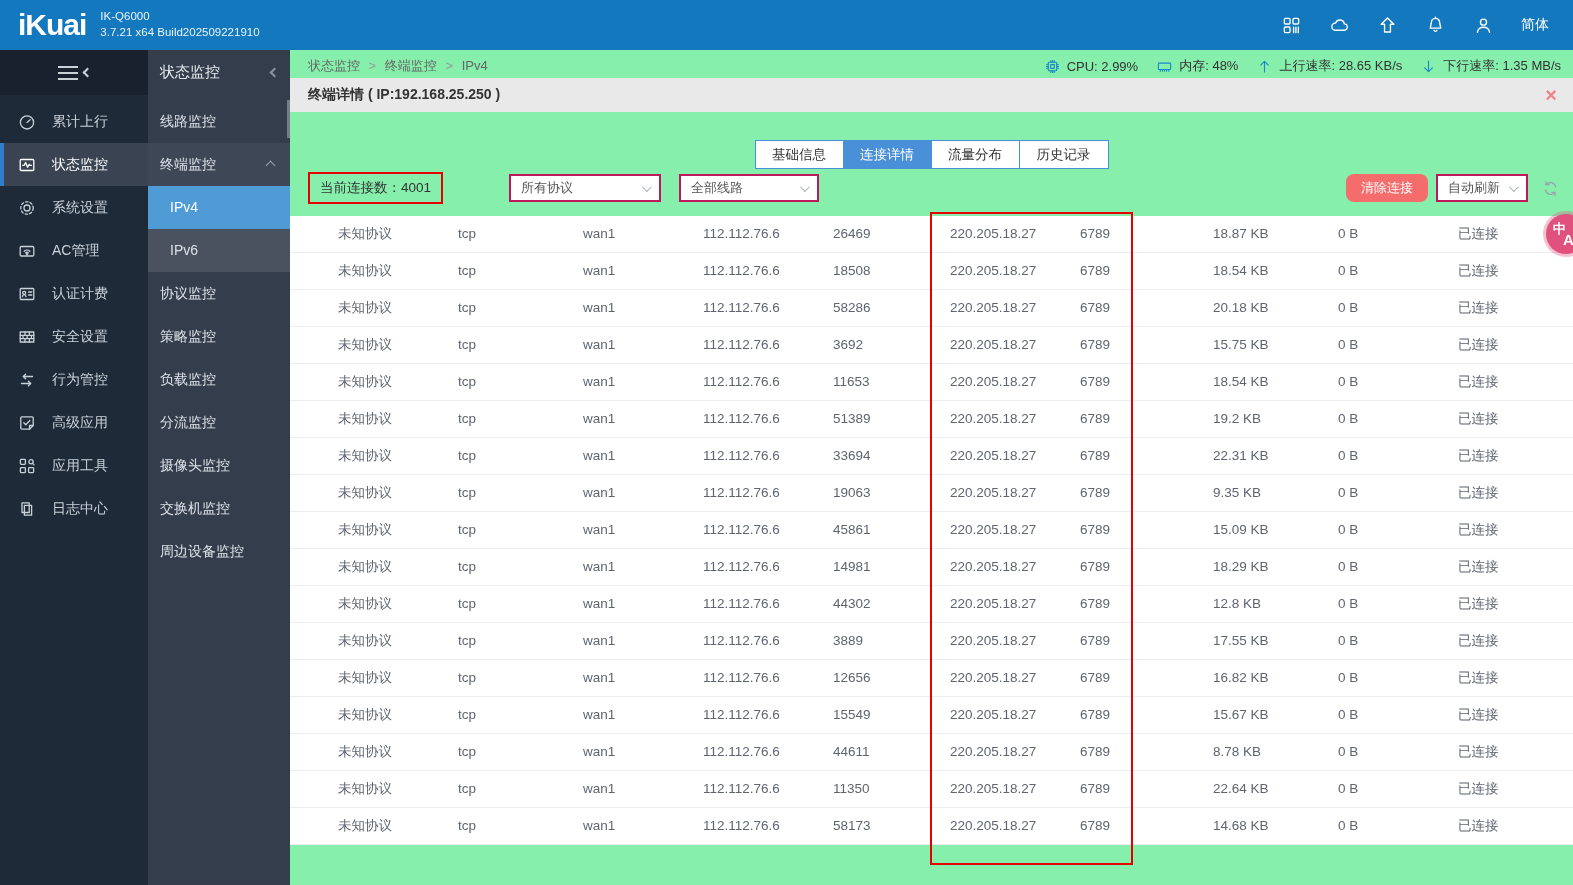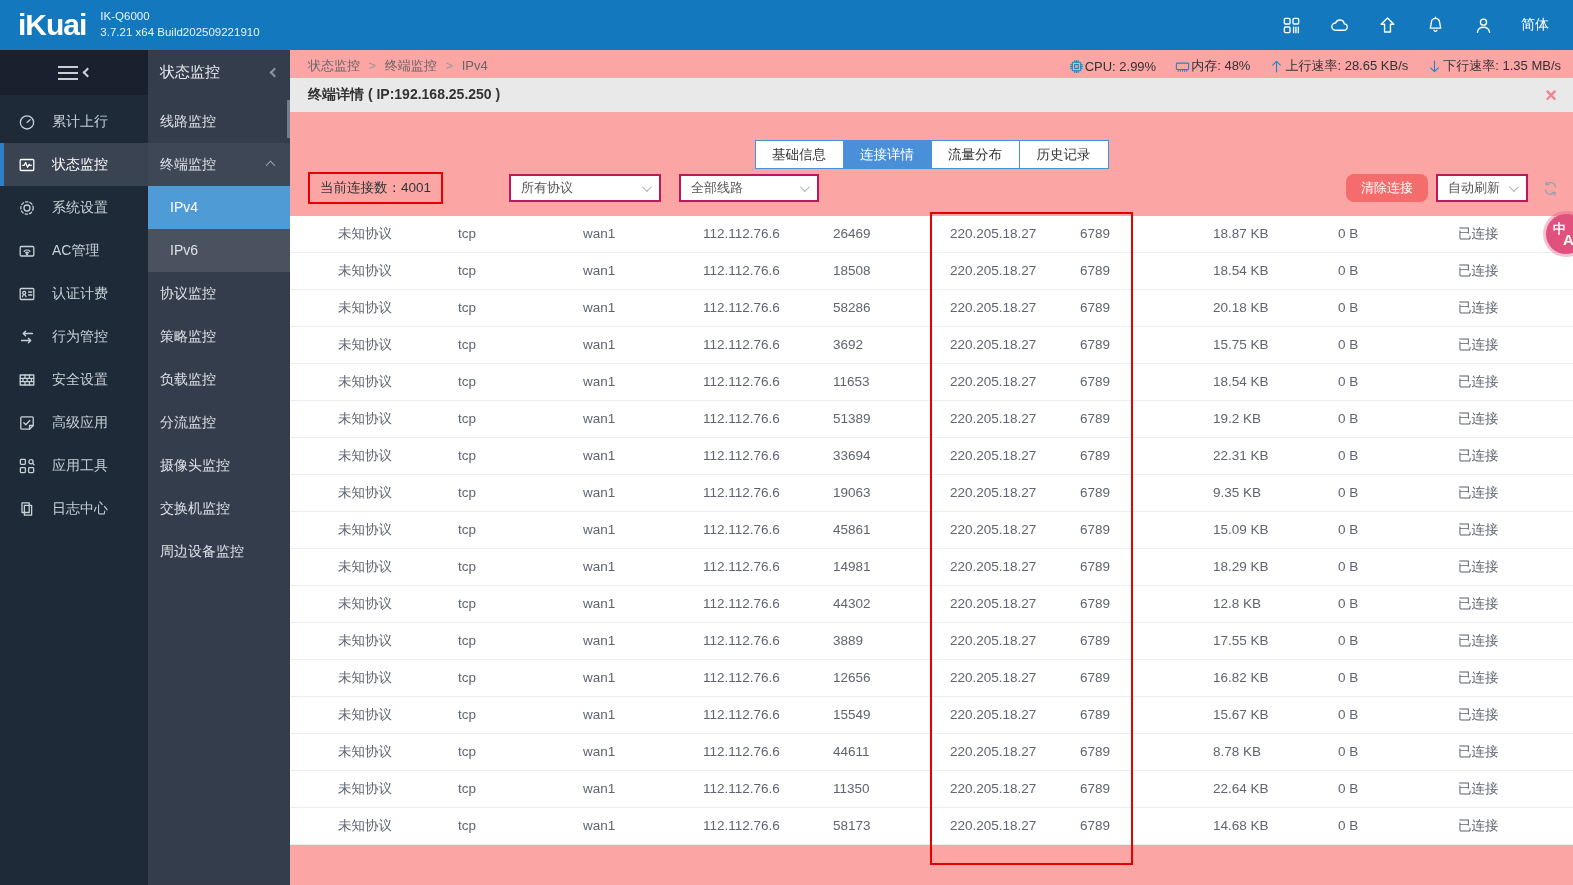--- a/index.html
+++ b/index.html
@@ -40,26 +40,26 @@
   .r2list { margin-top:5px; }
   .r2item { height:43px; line-height:43px; padding-left:12px; font-size:14px; color:#DCE1E7; position:relative; cursor:pointer; }
   .r2item.expanded { background:#3E4755; }
   .r2item.child { background:#4A5260; padding-left:22px; }
   .r2item.active { background:#4F9BD5; color:#fff; }
   .chevU { display:none; position:absolute; right:16px; top:19px; width:7px; height:7px; border-left:1.5px solid #9AA2AD; border-top:1.5px solid #9AA2AD; transform:rotate(45deg); }
   .r2item.expanded .chevU { display:block; }
   .r2scroll { position:absolute; right:0; top:50px; width:3px; height:38px; background:rgba(170,178,188,.55); }
 
   
-  .content { flex:1; background:#fca5a5; position:relative; }
+  .content { flex:1; background:#86efac; position:relative; }
   .crumb-row { height:28px; display:flex; align-items:center; padding:4px 12px 0 18px; font-size:13px; color:#666; }
   .crumb { cursor:pointer; }
   .crumb:not(:last-child)::after { content:" > "; color:#999; margin:0 5px; }
   .stats { margin-left:auto; display:flex; align-items:center; gap:18px; color:#333; font-size:13px; }
-  .stat { display:flex; align-items:center; }
+  .stat { display:flex; align-items:center; gap:6px; }
   .sico { width:17px; height:17px; display:inline-flex; color:#1A87C9; }
   .sico svg { width:100%; height:100%; }
 
   .panel-head { height:34px; background:#E9E9E9; display:flex; align-items:center; padding:0 16px 0 18px; }
   .panel-title { font-size:14px; font-weight:bold; color:#333; }
   .close { margin-left:auto; color:#F0818D; font-size:20px; font-weight:bold; line-height:1; cursor:pointer; }
 
   .tabs { display:flex; width:max-content; margin:28px auto 0; border:1px solid #4A90D9; }
   .tab { width:88px; height:27px; line-height:26px; text-align:center; font-size:13.5px; color:#333; background:#fff; border:none; border-right:1px solid #4A90D9; cursor:pointer; font-family:inherit; padding:0; }
   .tab:last-child { border-right:none; }
@@ -194,33 +194,33 @@
                 <rect x="3.2" y="4.5" width="13.6" height="11" rx="1"></rect>
                 <circle cx="7.2" cy="8.8" r="1.5"></circle>
                 <path d="M5.4 12.6c.3-1.3 1-1.9 1.8-1.9s1.5.6 1.8 1.9M11.6 8h3.2M11.6 11h3.2"></path>
               </svg>
             </span>
           <span>认证计费</span>
         </div>
         <div class="r1item">
           <span class="r1ic">
               <svg viewBox="0 0 20 20">
-                <path d="M15.5 6.5H6.2M8.6 4.2 6.2 6.5l2.4 2.3M4.5 13.5h9.3M11.4 11.2l2.4 2.3-2.4 2.3"></path>
-              </svg>
-            </span>
-          <span>行为管控</span>
-        </div>
-        <div class="r1item">
-          <span class="r1ic">
-              <svg viewBox="0 0 20 20">
                 <rect x="3.2" y="5" width="13.6" height="10"></rect>
                 <path d="M3.2 8.3h13.6M3.2 11.6h13.6M8 5v3.3M12.4 5v3.3M6 8.3v3.3M10.2 8.3v3.3M14.4 8.3v3.3M8 11.6V15M12.4 11.6V15"></path>
               </svg>
             </span>
           <span>安全设置</span>
+        </div>
+        <div class="r1item">
+          <span class="r1ic">
+              <svg viewBox="0 0 20 20">
+                <path d="M15.5 6.5H6.2M8.6 4.2 6.2 6.5l2.4 2.3M4.5 13.5h9.3M11.4 11.2l2.4 2.3-2.4 2.3"></path>
+              </svg>
+            </span>
+          <span>行为管控</span>
         </div>
         <div class="r1item">
           <span class="r1ic">
               <svg viewBox="0 0 20 20">
                 <path d="M16.2 12.5V4.8a1 1 0 0 0-1-1H4.8a1 1 0 0 0-1 1v10.4a1 1 0 0 0 1 1h7.7z"></path>
                 <path d="M12.5 16.2v-3.7h3.7"></path>
                 <path d="M6.8 9.8l2 2 4-4.3"></path>
               </svg>
             </span>
           <span>高级应用</span>

